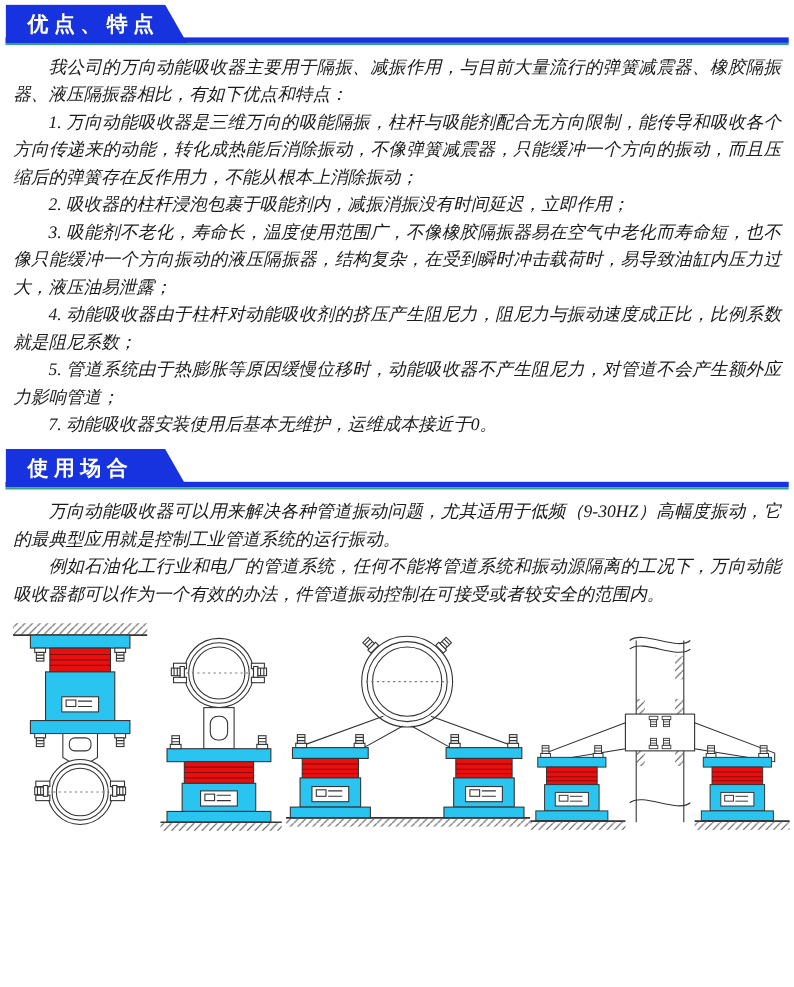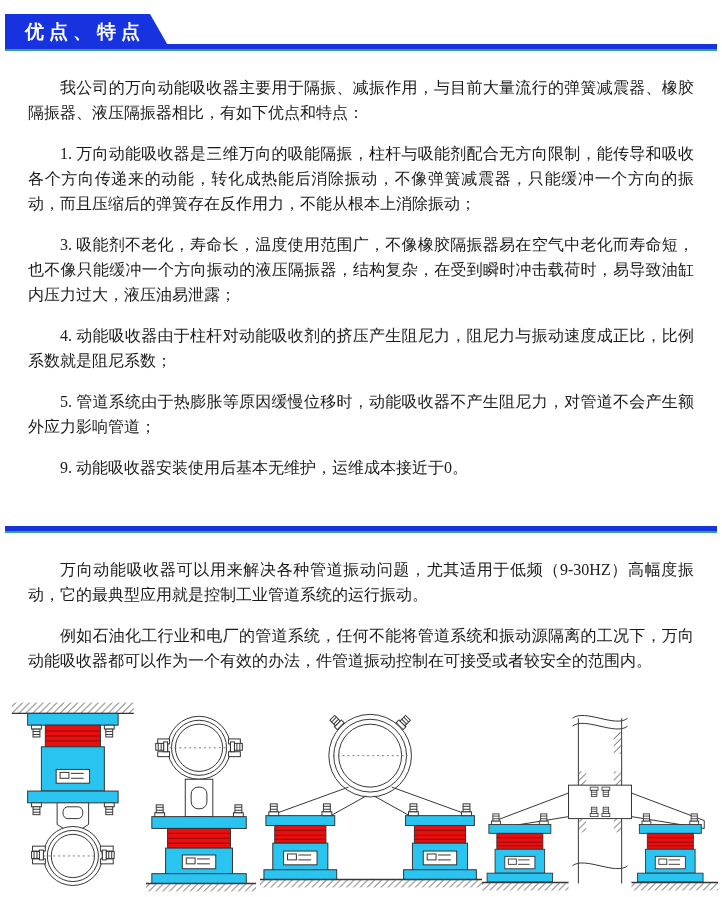--- a/index.html
+++ b/index.html
@@ -16,39 +16,39 @@
   body{
     width:722px;height:897px;
     background:var(--page-bg);
     font-family:"Liberation Serif","DejaVu Serif",serif;
     overflow:hidden;
   }
   .page{width:722px;height:897px;position:relative;}
 
   
   .sec-header{position:relative;height:35px;margin:0 5px;}
-  .sec-header.first{margin-top:14px;}
+  .sec-header.first{margin-top:4px;}
   .sec-header.second{margin-top:9px;}
   .sec-tab{
     position:absolute;left:0;top:0;height:35px;width:165px;
     background:var(--banner-blue);
     clip-path:polygon(0 0,145px 0,165px 35px,0 35px);
     color:#fff;font-size:19px;font-weight:bold;letter-spacing:5px;
     display:flex;align-items:center;padding-left:20px;z-index:2;
   }
   .sec-strip{position:absolute;left:0;right:0;bottom:0;height:5px;background:var(--banner-blue);}
   .sec-underline{position:absolute;left:0;right:0;bottom:-2px;height:2px;background:var(--underline-teal);}
 
   
   .content{
     padding:10px 12px 0 12px;
     font-size:16px;line-height:25px;color:var(--text-color);
     text-align:justify;
   }
-  .content p{margin:16px;text-indent:2em;}
+  .content p{margin:0;text-indent:2em;font-style:italic;}
 
   
   .diagrams{
     display:flex;align-items:flex-end;justify-content:space-between;
     padding:10px 4px 0 6px;height:204px;
   }
   svg.diag{display:block;}
   .cyan{fill:var(--absorber-cyan);stroke:var(--draw-line);stroke-width:1;}
   .red{fill:var(--damper-red);stroke:var(--draw-line);stroke-width:1;}
   .wht{fill:#ffffff;stroke:var(--draw-line);stroke-width:1;}
@@ -95,27 +95,31 @@
     <div class="sec-tab">
       <span>优点、特点</span>
     </div>
     <div class="sec-strip"></div>
     <div class="sec-underline"></div>
   </div>
 
   <div class="content">
     <p>我公司的万向动能吸收器主要用于隔振、减振作用，与目前大量流行的弹簧减震器、橡胶隔振器、液压隔振器相比，有如下优点和特点：</p>
     <p>1. 万向动能吸收器是三维万向的吸能隔振，柱杆与吸能剂配合无方向限制，能传导和吸收各个方向传递来的动能，转化成热能后消除振动，不像弹簧减震器，只能缓冲一个方向的振动，而且压缩后的弹簧存在反作用力，不能从根本上消除振动；</p>
+    <p>2. 吸收器的柱杆浸泡包裹于吸能剂内，减振消振没有时间延迟，立即作用；</p>
     <p>3. 吸能剂不老化，寿命长，温度使用范围广，不像橡胶隔振器易在空气中老化而寿命短，也不像只能缓冲一个方向振动的液压隔振器，结构复杂，在受到瞬时冲击载荷时，易导致油缸内压力过大，液压油易泄露；</p>
     <p>4. 动能吸收器由于柱杆对动能吸收剂的挤压产生阻尼力，阻尼力与振动速度成正比，比例系数就是阻尼系数；</p>
     <p>5. 管道系统由于热膨胀等原因缓慢位移时，动能吸收器不产生阻尼力，对管道不会产生额外应力影响管道；</p>
-    <p>9. 动能吸收器安装使用后基本无维护，运维成本接近于0。</p>
+    <p>7. 动能吸收器安装使用后基本无维护，运维成本接近于0。</p>
   </div>
 
   <div class="sec-header second">
+    <div class="sec-tab">
+      <span>使用场合</span>
+    </div>
     <div class="sec-strip"></div>
     <div class="sec-underline"></div>
   </div>
 
   <div class="content">
     <p>万向动能吸收器可以用来解决各种管道振动问题，尤其适用于低频（9-30HZ）高幅度振动，它的最典型应用就是控制工业管道系统的运行振动。</p>
     <p>例如石油化工行业和电厂的管道系统，任何不能将管道系统和振动源隔离的工况下，万向动能吸收器都可以作为一个有效的办法，件管道振动控制在可接受或者较安全的范围内。</p>
   </div>
 
   <div class="diagrams">

